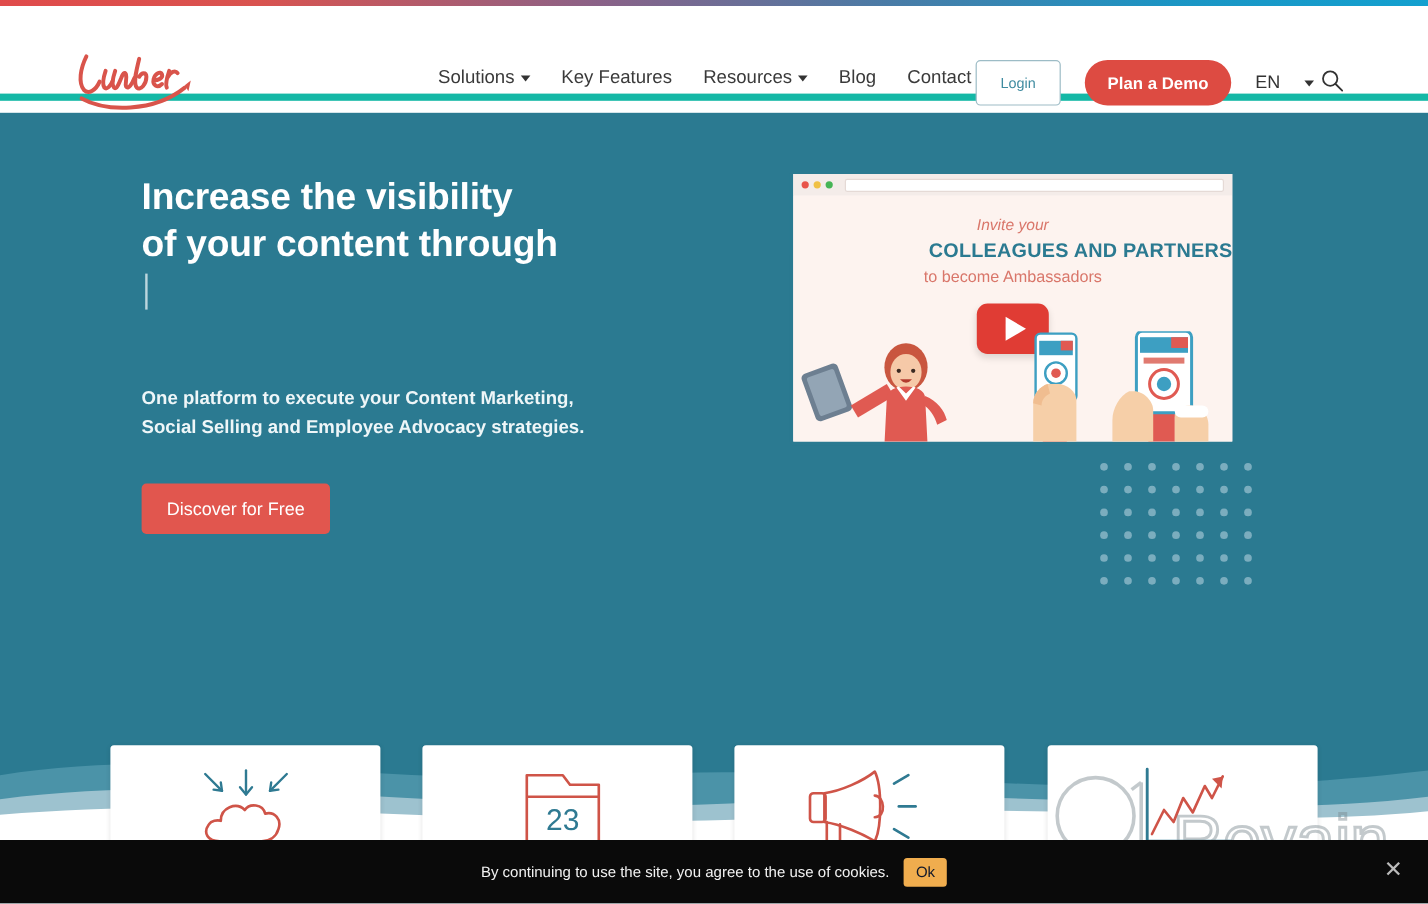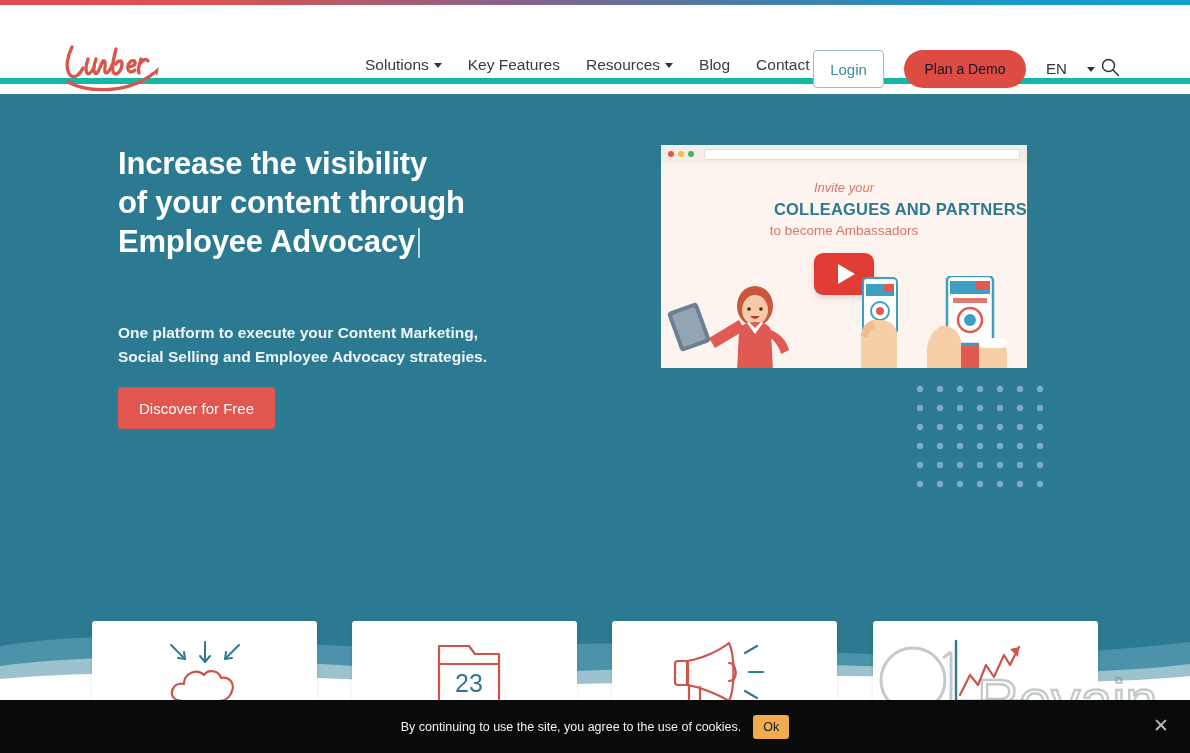--- a/index.html
+++ b/index.html
@@ -31,26 +31,26 @@
     display: flex; align-items: center; gap: 5px; white-space: nowrap; cursor: pointer;
   }
   .caret {
     width: 0; height: 0; border-left: 4.5px solid transparent; border-right: 4.5px solid transparent;
     border-top: 5px solid #333; display: inline-block; position: relative; top: 1px;
   }
 
   .btn-login {
     position: absolute; left: 813px; top: 30px; width: 71px; height: 38px;
     border: 1px solid #9dbcc6; border-radius: 4px; background: #fff;
-    color: #3f8ba0; font-size: 15px; display: flex; align-items: center; justify-content: center;
+    color: #3f8ba0; font-size: 12px; display: flex; align-items: center; justify-content: center;
     cursor: pointer;
   }
   .btn-demo {
     position: absolute; left: 904px; top: 30px; width: 122px; height: 38px;
-    border-radius: 19px; background: #dd4b42; color: #0f172a; font-weight: normal;
+    border-radius: 19px; background: #dd4b42; color: #ffffff; font-weight: bold;
     font-size: 14px; display: flex; align-items: center; justify-content: center; cursor: pointer;
     border: none;
   }
   .lang {
     position: absolute; left: 1046px; top: 40px; font-size: 15px; color: #333;
     display: flex; align-items: center; gap: 20px; cursor: pointer;
   }
   .search-btn { position: absolute; left: 1100px; top: 37px; width: 20px; height: 20px; cursor: pointer; }
 
   
@@ -66,21 +66,21 @@
     letter-spacing: -0.2px;
   }
   .headline .caret-bar {
     display: inline-block; width: 2px; height: 30px; background: #bcd6de;
     vertical-align: -6px; margin-left: 3px;
   }
   .subhead {
     margin-top: 60px; color: #eef6f8; font-size: 15.5px; line-height: 1.55; font-weight: bold;
   }
   .btn-discover {
-    margin-top: 18px; display: inline-flex; align-items: center; justify-content: center;
+    margin-top: 34px; display: inline-flex; align-items: center; justify-content: center;
     height: 42px; padding: 0 21px; background: #e1564e; color: #fff; font-size: 15px;
     border-radius: 4px; border: none; cursor: pointer;
   }
 
   
   .dots-grid { position: absolute; left: 915px; top: 290px; }
   .video-card {
     position: absolute; left: 658px; top: 48px; width: 372px; height: 229px;
     background: #fdf3ef; border: 3px solid #2b7a91; border-radius: 3px; overflow: hidden;
   }
@@ -212,21 +212,21 @@
       <path d="M0,66 C160,40 330,78 520,66 C720,53 900,96 1190,62 L1190,120 L0,120 Z" fill="#4b93a8"></path>
       <path d="M0,86 C200,60 400,104 640,88 C860,73 1010,106 1190,84 L1190,120 L0,120 Z" fill="#9dc2cf"></path>
       <path d="M0,99 C220,80 430,116 680,100 C900,86 1030,112 1190,96 L1190,120 L0,120 Z" fill="#ffffff"></path>
     </svg>
 
     <div class="hero-text">
       <div class="headline">
         <div>Increase the visibility</div>
         <div>of your content through</div>
         <div>
-          <span>Employee Advocacy</span><span class="caret-bar"></span>
+          <span class="caret-bar"></span>
         </div>
       </div>
       <div class="subhead">
         <div>One platform to execute your Content Marketing,</div>
         <div>Social Selling and Employee Advocacy strategies.</div>
       </div>
       <button class="btn-discover">Discover for Free</button>
     </div>
 
     <svg class="dots-grid" width="148" height="115">

